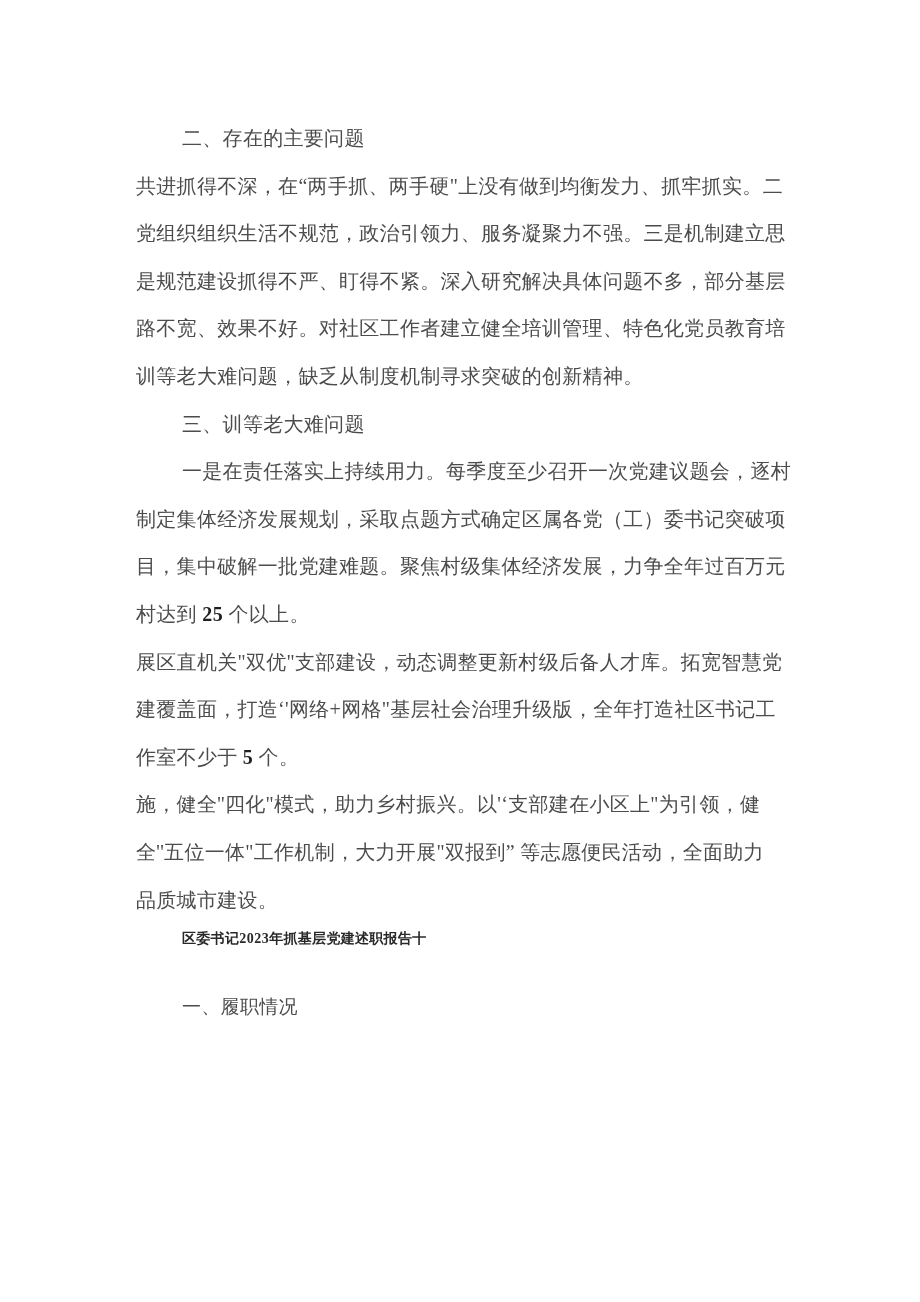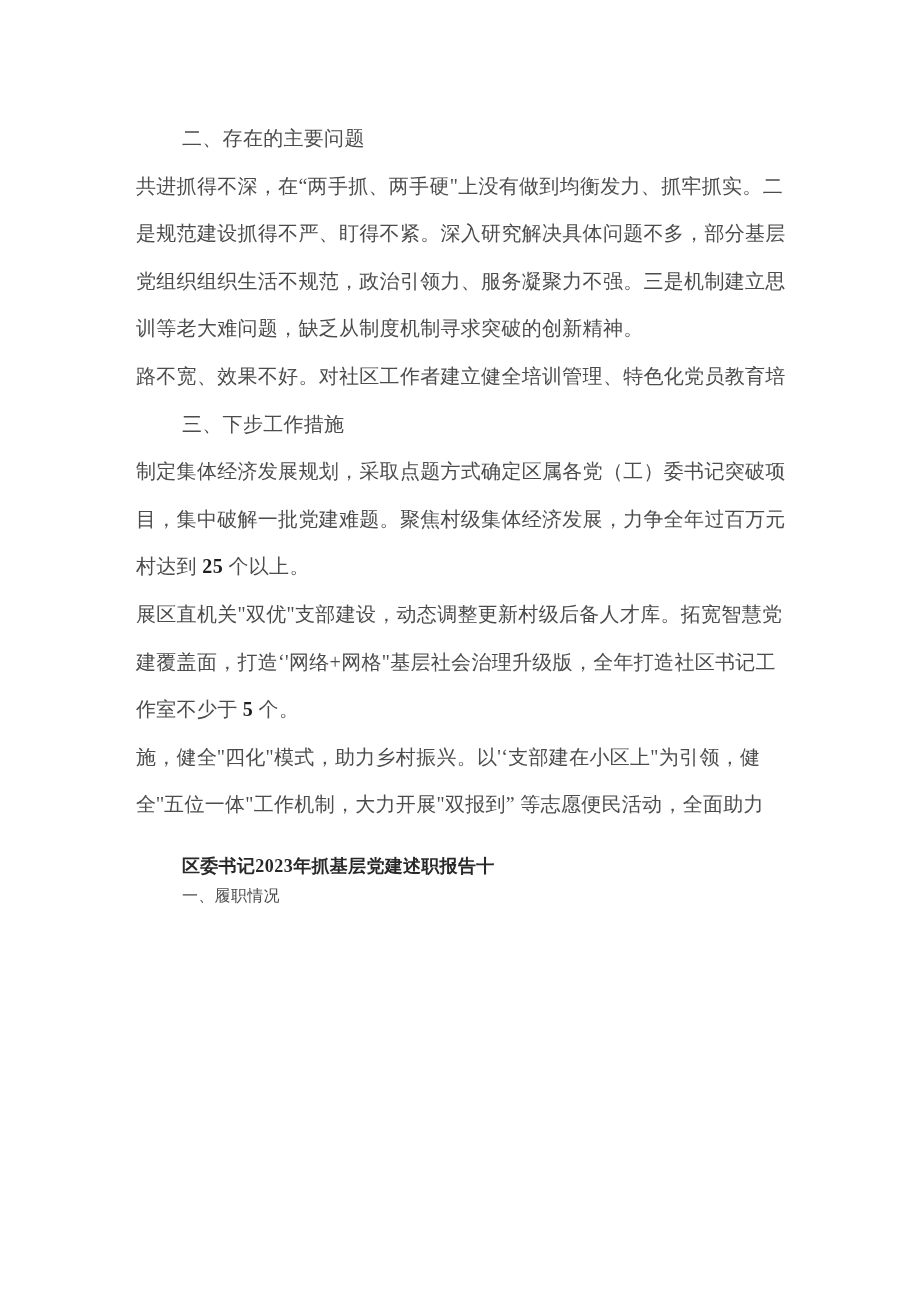--- a/index.html
+++ b/index.html
@@ -36,50 +36,52 @@
     color: #1f1f1f;
     text-align: center;
   }
   .latin {
     font-family: "Liberation Serif", serif;
     letter-spacing: 0.5px;
   }
   .line.heading {
     height: 30px;
     line-height: 30px;
-    margin-top: 22px;
     text-indent: 46px;
-    font-size: 18px;
+    font-size: 14px;
   }
   .line.heading .seg-bold { color: #282828; }
   .line.sub {
     height: 30px;
     line-height: 30px;
     text-indent: 46px;
-    font-size: 16px;
+    font-size: 19px;
     color: #4c4c4c;
+    margin-top: 38px;
   }
 </style>
 </head>
 <body>
 
 <div class="page">
   <div class="doc">
 
   <div class="line indent"><span>二、存在的主要问题</span></div>
       <div class="line flush"><span>共进抓得不深，在“两手抓、两手硬"上没有做到均衡发力、抓牢抓实。二</span></div>
+      <div class="line flush"><span>党组织组织生活不规范，政治引领力、服务凝聚力不强。三是机制建立思</span></div>
       <div class="line flush"><span>是规范建设抓得不严、盯得不紧。深入研究解决具体问题不多，部分基层</span></div>
-      <div class="line flush"><span>党组织组织生活不规范，政治引领力、服务凝聚力不强。三是机制建立思</span></div>
+      <div class="line flush"><span>路不宽、效果不好。对社区工作者建立健全培训管理、特色化党员教育培</span></div>
       <div class="line flush"><span>训等老大难问题，缺乏从制度机制寻求突破的创新精神。</span></div>
-      <div class="line flush"><span>路不宽、效果不好。对社区工作者建立健全培训管理、特色化党员教育培</span></div>
-      <div class="line indent"><span>三、下步工作措施</span></div>
+      <div class="line indent"><span>三、训等老大难问题</span></div>
+      <div class="line indent"><span>一是在责任落实上持续用力。每季度至少召开一次党建议题会，逐村</span></div>
       <div class="line flush"><span>制定集体经济发展规划，采取点题方式确定区属各党（工）委书记突破项</span></div>
       <div class="line flush"><span>目，集中破解一批党建难题。聚焦村级集体经济发展，力争全年过百万元</span></div>
       <div class="line flush"><span>村达到 </span><span class="seg-bold latin">25</span><span> 个以上。</span></div>
       <div class="line flush"><span>展区直机关"双优"支部建设，动态调整更新村级后备人才库。拓宽智慧党</span></div>
       <div class="line flush"><span>建覆盖面，打造‘'网络+网格"基层社会治理升级版，全年打造社区书记工</span></div>
       <div class="line flush"><span>作室不少于 </span><span class="seg-bold latin">5</span><span> 个。</span></div>
       <div class="line flush"><span>施，健全''四化"模式，助力乡村振兴。以'‘支部建在小区上"为引领，健</span></div>
       <div class="line flush"><span>全''五位一体"工作机制，大力开展"双报到” 等志愿便民活动，全面助力</span></div>
+      <div class="line flush"><span>品质城市建设。</span></div>
       <div class="line heading"><span class="seg-bold">区委书记</span><span class="seg-bold latin">2023</span><span class="seg-bold">年抓基层党建述职报告十</span></div>
       <div class="line sub"><span>一、履职情况</span></div>
     </div>
 </div>
 
 </body></html>

